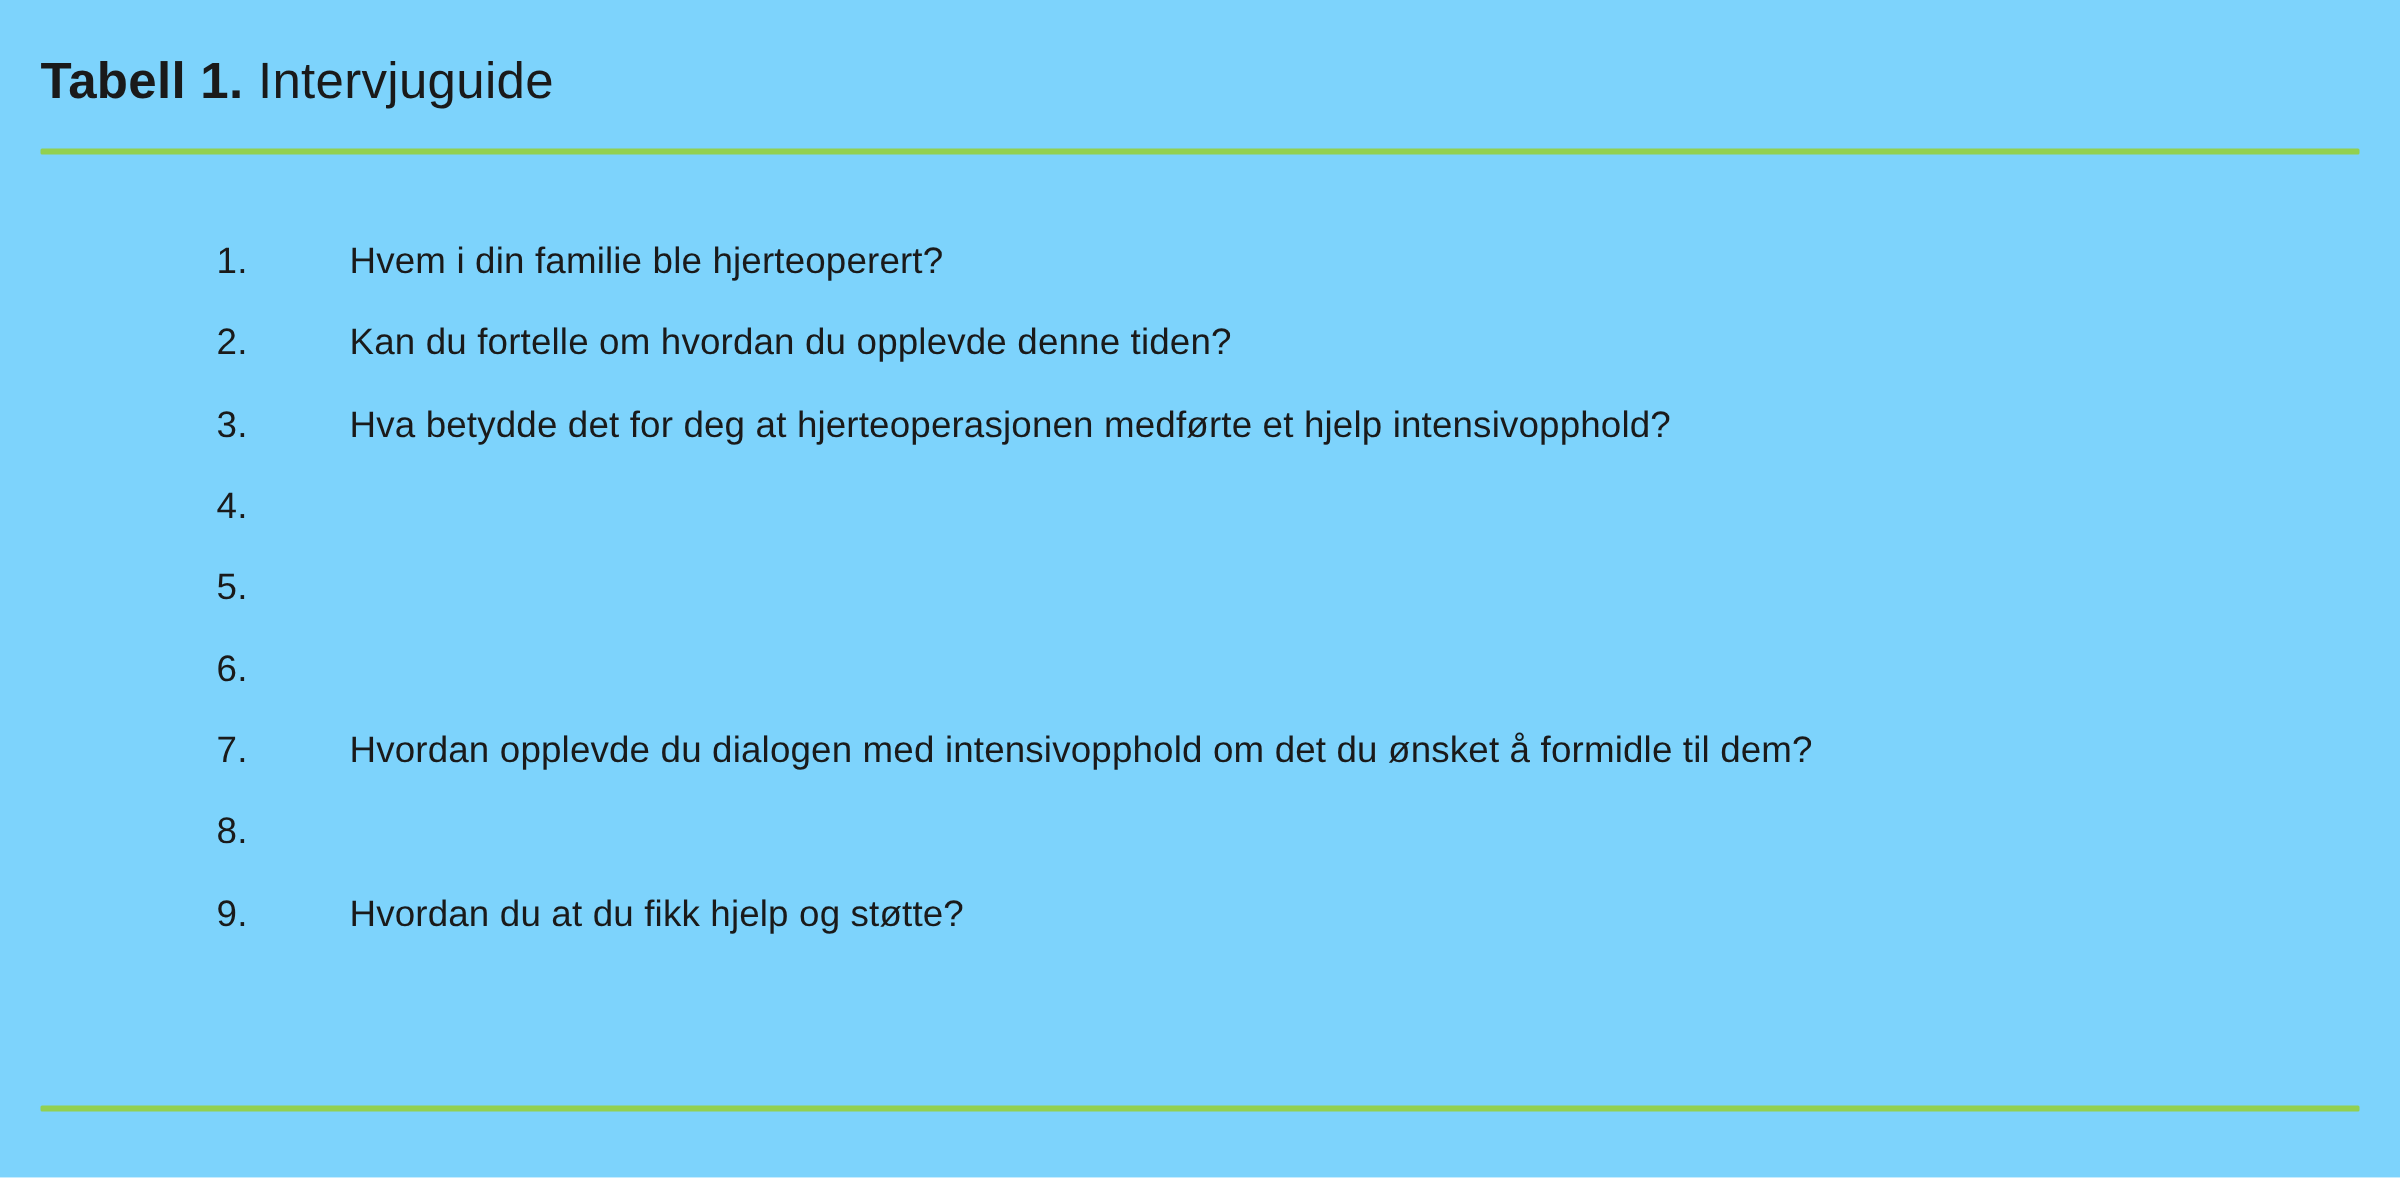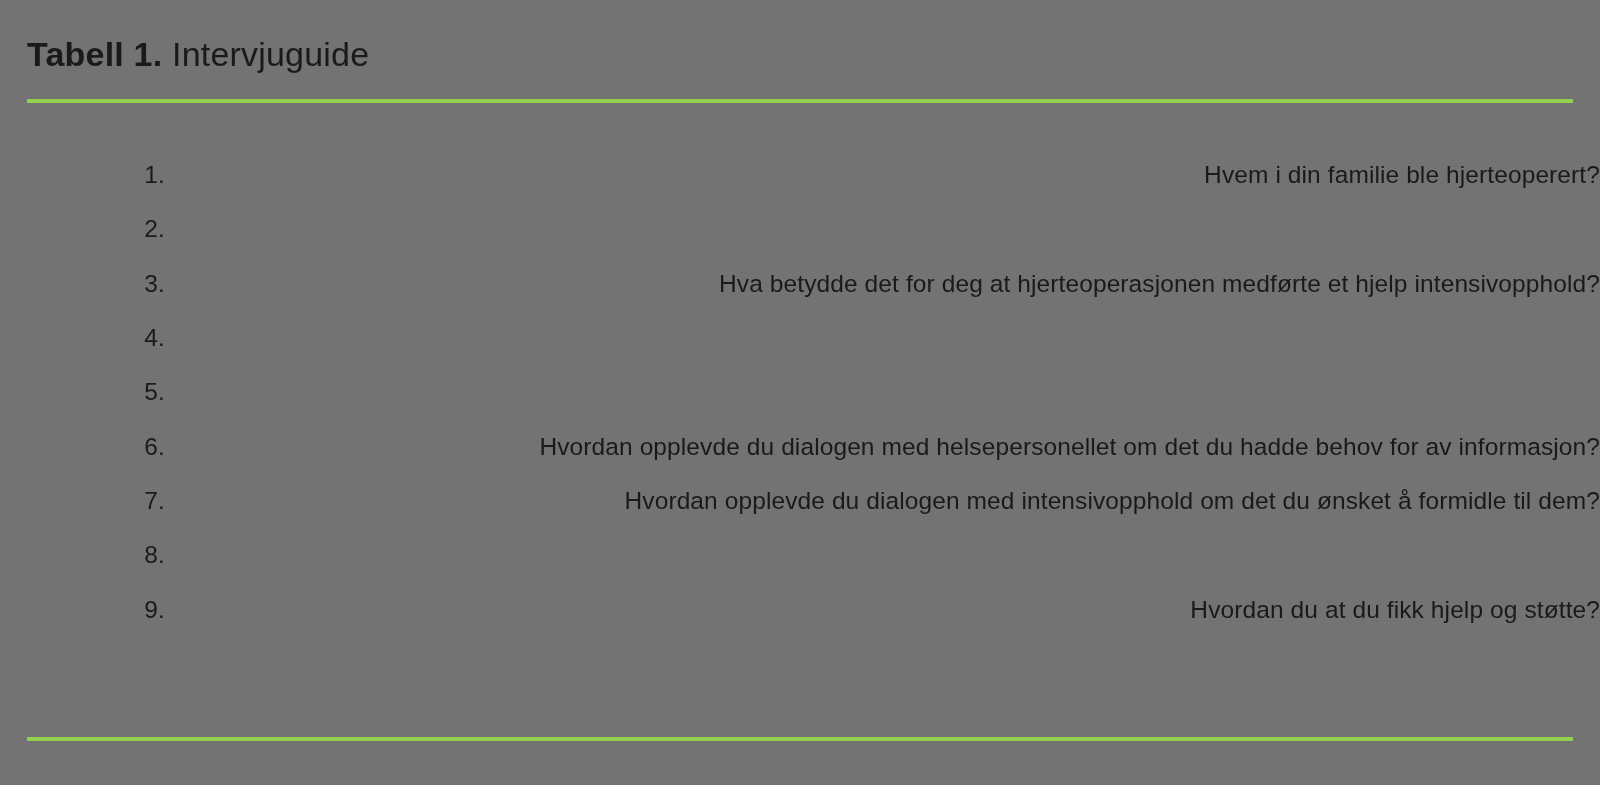--- a/index.html
+++ b/index.html
@@ -4,21 +4,21 @@
 <style>
   html, body {
     margin: 0;
     padding: 0;
     background: #ffffff;
   }
   .page {
     position: relative;
     width: 1600px;
     height: 785px;
-    background: #737373;
+    background: #7dd3fc;
     font-family: "Liberation Sans", "DejaVu Sans", sans-serif;
     color: #1a1a1a;
     overflow: hidden;
   }
   .title {
     position: absolute;
     left: 27px;
     top: 34px;
     font-size: 34px;
     line-height: 1.2;
@@ -54,21 +54,20 @@
     align-items: center;
     font-size: 24.5px;
     letter-spacing: 0.1px;
   }
   .question-number {
     text-align: right;
   }
   .question-text {
     padding-left: 68px;
     white-space: nowrap;
-    text-align: right;
   }
 </style>
 </head>
 <body>
 
 <div class="page">
 
   <div class="title">
     <span class="title-label">Tabell 1.</span>
     <span class="title-text"> <span>Intervjuguide</span></span>
@@ -76,34 +75,34 @@
 
   <div class="rule rule-top"></div>
 
   <div class="question-list">
     <div class="question-row">
       <span class="question-number">1.</span>
       <span class="question-text">Hvem i din familie ble hjerteoperert?</span>
     </div>
     <div class="question-row">
       <span class="question-number">2.</span>
+      <span class="question-text">Kan du fortelle om hvordan du opplevde denne tiden?</span>
     </div>
     <div class="question-row">
       <span class="question-number">3.</span>
       <span class="question-text">Hva betydde det for deg at hjerteoperasjonen medførte et hjelp intensivopphold?</span>
     </div>
     <div class="question-row">
       <span class="question-number">4.</span>
     </div>
     <div class="question-row">
       <span class="question-number">5.</span>
     </div>
     <div class="question-row">
       <span class="question-number">6.</span>
-      <span class="question-text">Hvordan opplevde du dialogen med helsepersonellet om det du hadde behov for av informasjon?</span>
     </div>
     <div class="question-row">
       <span class="question-number">7.</span>
       <span class="question-text">Hvordan opplevde du dialogen med intensivopphold om det du ønsket å formidle til dem?</span>
     </div>
     <div class="question-row">
       <span class="question-number">8.</span>
     </div>
     <div class="question-row">
       <span class="question-number">9.</span>

